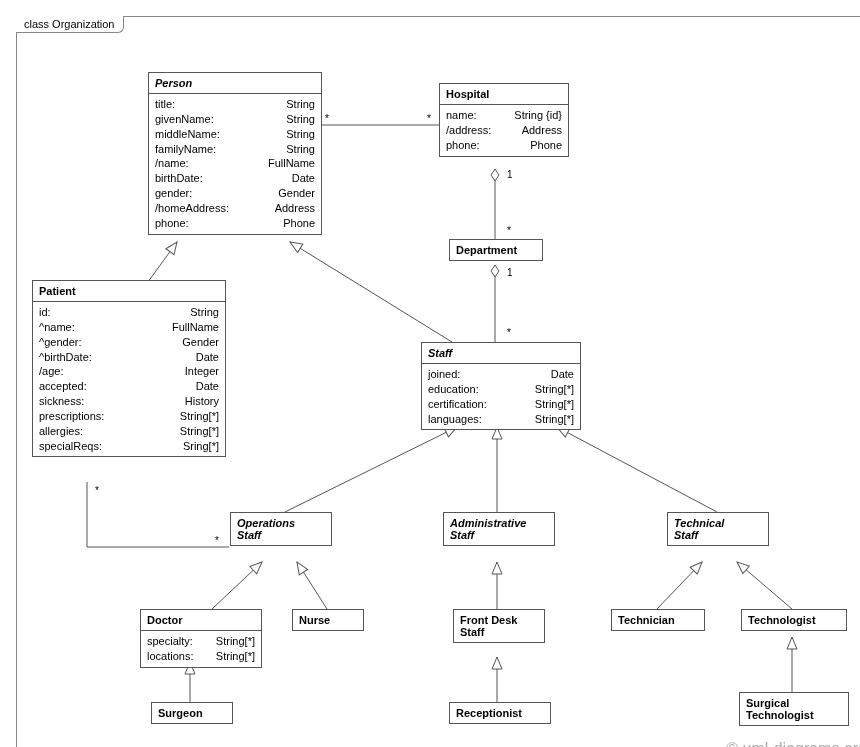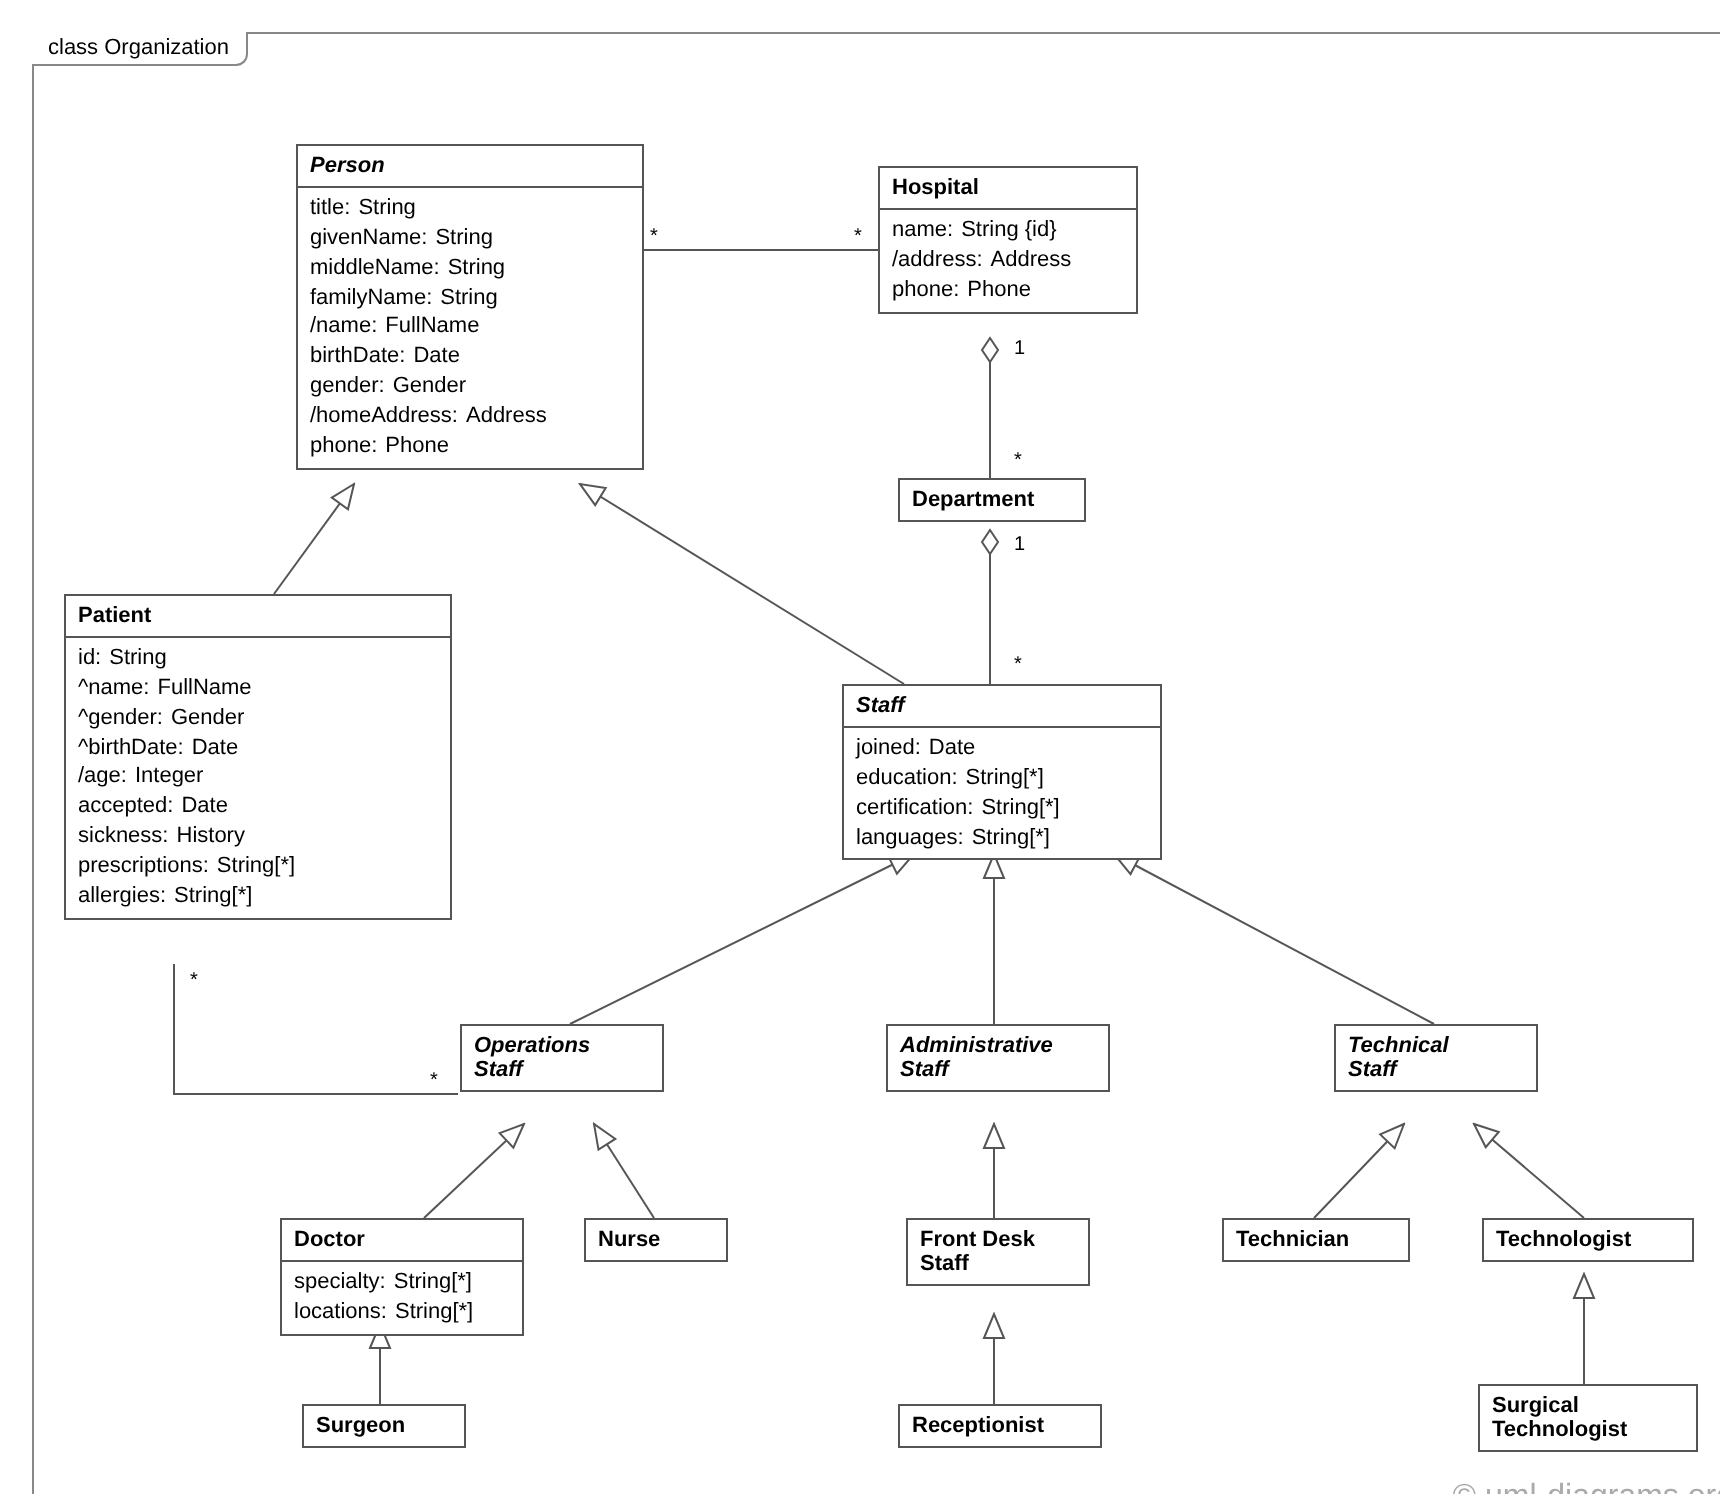--- a/index.html
+++ b/index.html
@@ -2,21 +2,21 @@
 <html><head>
 <meta charset="utf-8">
 <style>
 body{margin:0;font-family:Arial,sans-serif;font-size:11px;color:#000;background:#fff}
 .frame{position:relative;width:858px;height:745px;border:1px solid #888;margin:16px}
 .frame-title{position:absolute;top:-1px;left:-1px;border:1px solid #888;border-top:none;border-left:none;padding:2px 8px;background:#fff;font-size:11px;border-bottom-right-radius:6px}
 .cls{position:absolute;border:1px solid #555;background:#fff}
 .cls .hd{border-bottom:1px solid #555;padding:4px 6px;font-weight:bold;font-style:italic}
 .cls .hd.plain{font-style:normal}
 .cls .bd{padding:3px 6px}
-.row{display:flex;gap:4px;line-height:1.35}
+.row{display:flex;justify-content:space-between;gap:16px;line-height:1.35}
 svg.conn{position:absolute;top:0;left:0;width:858px;height:745px;pointer-events:none}
 .mult{position:absolute;font-size:10px}
 .credit{position:absolute;right:8px;bottom:4px;font-size:16px;color:#aaa}
 </style>
 </head>
 <body>
 
 <div class="frame">
   <div class="frame-title">class Organization</div>
 
@@ -122,21 +122,21 @@
           <span>phone:</span>
           <span>Phone</span>
         </div>
     </div>
   </div>
 
   <div class="cls" style="left:432px;top:222px;width:92px">
     <div class="hd plain" style="border-bottom:none">Department</div>
   </div>
 
-  <div class="cls" style="left:15px;top:280px;width:192px">
+  <div class="cls" style="left:15px;top:263px;width:192px">
     <div class="hd plain">Patient</div>
     <div class="bd">
       <div class="row">
           <span>id:</span>
           <span>String</span>
         </div>
       <div class="row">
           <span>^name:</span>
           <span>FullName</span>
         </div>
@@ -160,20 +160,24 @@
           <span>sickness:</span>
           <span>History</span>
         </div>
       <div class="row">
           <span>prescriptions:</span>
           <span>String[*]</span>
         </div>
       <div class="row">
           <span>allergies:</span>
           <span>String[*]</span>
+        </div>
+      <div class="row">
+          <span>specialReqs:</span>
+          <span>Sring[*]</span>
         </div>
     </div>
   </div>
 
   <div class="cls" style="left:404px;top:325px;width:158px">
     <div class="hd">Staff</div>
     <div class="bd">
       <div class="row">
           <span>joined:</span>
           <span>Date</span>

